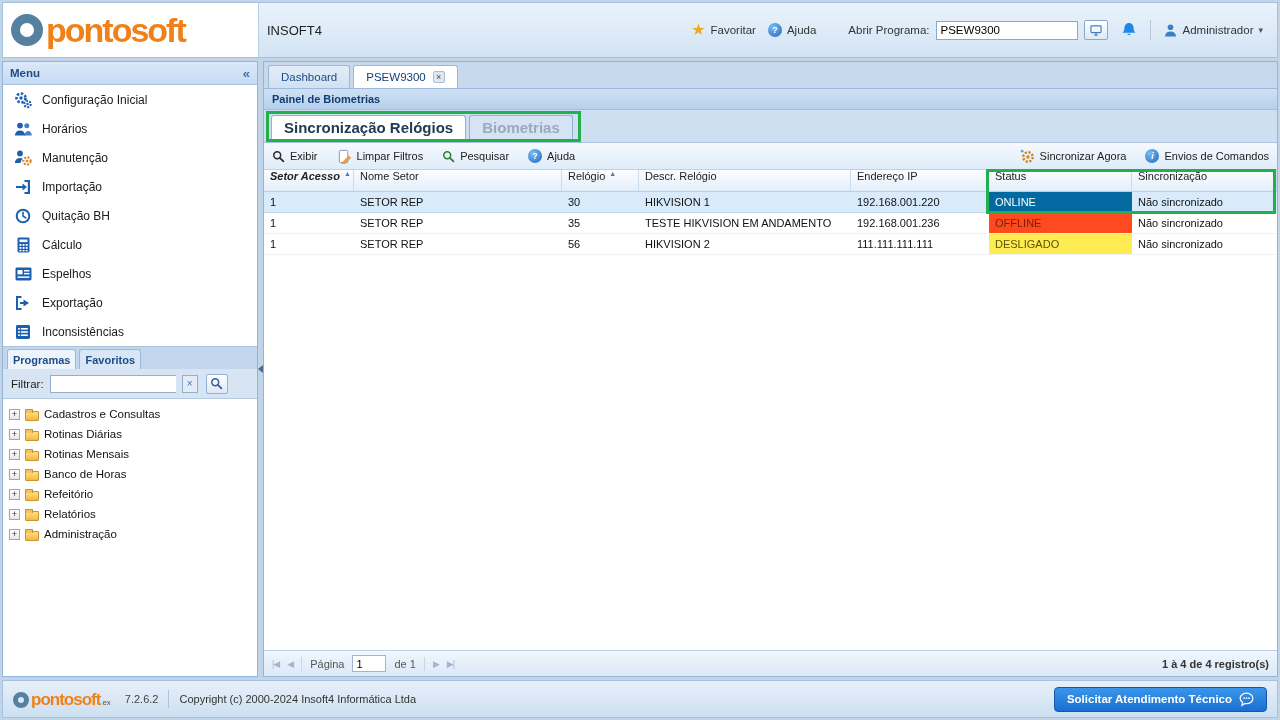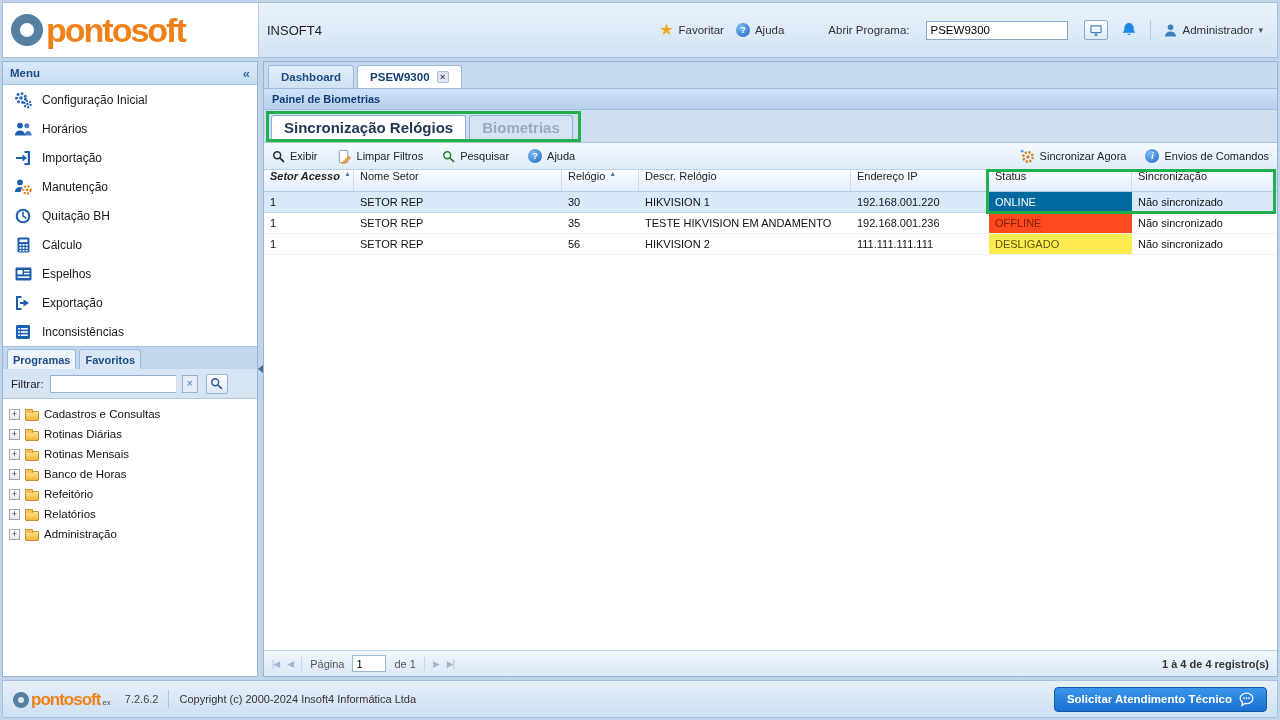--- a/index.html
+++ b/index.html
@@ -13,21 +13,21 @@
   .logo{display:flex;align-items:center;gap:3px;white-space:nowrap}
   .logo-mark{width:32px;height:32px;border-radius:50%;border:9px solid #56809f;flex:0 0 auto}
   .logo-text{font-size:34px;font-weight:bold;letter-spacing:-2px;color:#f08119;line-height:1}
   .app-name{font-size:13px;color:#222;padding-left:8px}
   .top-right{margin-left:auto;display:flex;align-items:center;gap:12px;padding-right:14px;font-size:11.5px;color:#333}
   .hbtn{display:flex;align-items:center;gap:5px;cursor:pointer}
   .star-glyph{color:#f2a71f;font-size:16px;line-height:1}
   .ico-help,.ico-info{width:14px;height:14px;border-radius:50%;background:radial-gradient(circle at 35% 30%,#7cbcf4,#1d67c0);display:inline-flex;align-items:center;justify-content:center;flex:0 0 auto}
   .ico-help::after{content:"?";color:#fff;font-size:9px;font-weight:bold}
   .ico-info::after{content:"i";color:#fff;font-size:9px;font-weight:bold;font-style:italic}
-  .prog-group{display:flex;align-items:center;gap:16px;margin-left:32px}
+  .prog-group{display:flex;align-items:center;gap:6px;margin-left:20px}
   .prog-input{width:142px;height:19px;border:1px solid #8aa9c8;font-size:11.5px;padding:0 4px;font-family:"Liberation Sans",sans-serif}
   .go-btn{width:24px;height:20px;border:1px solid #8aa9c8;background:linear-gradient(#fff,#dde9f5);display:flex;align-items:center;justify-content:center;border-radius:2px;cursor:pointer}
   .vsep{width:1px;height:20px;background:#b3c9e0}
   .user-chip{display:flex;align-items:center;gap:5px;cursor:pointer}
   .caret{font-size:9px;color:#456}
 
   
   .body-row{flex:1;display:flex;min-height:0}
   
   .sidebar{width:256px;flex:0 0 auto;background:#fff;border:1px solid #93b5da;display:flex;flex-direction:column}
@@ -49,21 +49,21 @@
   .folder{width:14px;height:10px;background:linear-gradient(#ffe08a,#f5b73c);border:1px solid #c9932e;border-radius:1px;position:relative;margin-top:3px;flex:0 0 auto}
   .folder::before{content:"";position:absolute;top:-3px;left:-1px;width:6px;height:3px;background:#f5c35a;border:1px solid #c9932e;border-bottom:none;border-radius:1px 1px 0 0}
 
   
   .splitter{width:5px;flex:0 0 auto;position:relative;cursor:col-resize}
   .splitter::after{content:"";position:absolute;top:50%;left:0;margin-top:-4px;border-right:5px solid #4a6b8f;border-top:4px solid transparent;border-bottom:4px solid transparent}
 
   
   .main{flex:1;border:1px solid #93b5da;background:#fff;display:flex;flex-direction:column;min-width:0}
   .main-tabs{height:27px;background:#c7d9ed;display:flex;align-items:flex-end;padding:3px 4px 0;gap:3px;border-bottom:1px solid #9db9da;flex:0 0 auto}
-  .mtab{height:23px;padding:0 12px;background:linear-gradient(#e3edf9,#d0e1f3);border:1px solid #9db9da;border-bottom:none;border-radius:3px 3px 0 0;font-size:11.5px;font-weight:bold;color:#1d4c86;display:flex;align-items:center;gap:7px;cursor:pointer}
+  .mtab{height:23px;padding:0 12px;background:linear-gradient(#e3edf9,#d0e1f3);border:1px solid #9db9da;border-bottom:none;border-radius:3px 3px 0 0;font-size:11.5px;font-weight:normal;color:#1d4c86;display:flex;align-items:center;gap:7px;cursor:pointer}
   .mtab.active{background:#fff;color:#123f77}
   .tab-close{width:12px;height:12px;border-radius:2px;background:#dfe8f2;border:1px solid #a8bed6;color:#445;font-size:9px;line-height:1;display:flex;align-items:center;justify-content:center;cursor:pointer}
   .panel-title{height:21px;background:linear-gradient(#cfe1f5,#b7d0eb);border-bottom:1px solid #a2bedd;display:flex;align-items:center;padding:0 8px;font-size:11px;font-weight:bold;color:#113d74;flex:0 0 auto}
   .subtab-strip{background:#cddff1;height:33px;display:flex;align-items:flex-end;padding:0 0 0 2px;border-bottom:1px solid #aac4e0;flex:0 0 auto}
   .subtab-annot{display:inline-flex;border:3px solid #21b04b;align-items:flex-end;padding:1px 2px 0 2px}
   .subtab{height:24px;padding:0 12px;display:flex;align-items:center;font-size:15px;font-weight:bold;border:1px solid #8fb2d9;border-bottom:none;border-radius:3px 3px 0 0;margin-right:3px;cursor:pointer}
   .subtab.active{background:#fff;color:#223a55}
   .subtab.disabled{background:#d5e3f2;color:#9aaabd;cursor:default}
   .toolbar{height:27px;background:linear-gradient(#f4f9fe,#dfecf9);border-bottom:1px solid #bcd2e8;display:flex;align-items:center;padding:0 8px;gap:19px;font-size:11px;color:#222;flex:0 0 auto}
   .tbtn{display:flex;align-items:center;gap:5px;cursor:pointer;white-space:nowrap}
@@ -178,37 +178,37 @@
                 <g opacity=".8">
                   <circle cx="12.8" cy="4.8" r="2.5"></circle>
                   <path d="M10.3 14.6c.5-2.9 1.9-4.5 4-4.5 1.8 0 3.2 1.6 3.5 4.5z"></path>
                 </g>
               </svg>
             </span>
           <span>Horários</span>
         </div>
         <div class="menu-item">
           <span class="mi-icon">
-              <svg width="16" height="16" viewBox="0 0 16 16" fill="#1c5fb0">
-                <path d="M9.5 1H15v14H9.5v-2h3.3V3H9.5z"></path>
-                <path d="M7.5 4.5V7H1v2h6.5v2.5L12 8z"></path>
-              </svg>
-            </span>
-          <span>Importação</span>
-        </div>
-        <div class="menu-item">
-          <span class="mi-icon">
               <svg width="18" height="17" viewBox="0 0 18 17" fill="#1c5fb0">
                 <circle cx="6" cy="4.4" r="2.9"></circle>
                 <path d="M.8 14c.3-3.3 2.4-5 5.2-5 1.1 0 2.1.3 2.9.8-1.3 1-2.1 2.4-2.3 4.2z"></path>
                 <circle cx="13" cy="12" r="3.6" fill="none" stroke="#e0861f" stroke-width="2.3" stroke-dasharray="2 1.4"></circle>
                 <circle cx="13" cy="12" r="1.3" fill="#e0861f"></circle>
               </svg>
             </span>
           <span>Manutenção</span>
+        </div>
+        <div class="menu-item">
+          <span class="mi-icon">
+              <svg width="16" height="16" viewBox="0 0 16 16" fill="#1c5fb0">
+                <path d="M9.5 1H15v14H9.5v-2h3.3V3H9.5z"></path>
+                <path d="M7.5 4.5V7H1v2h6.5v2.5L12 8z"></path>
+              </svg>
+            </span>
+          <span>Importação</span>
         </div>
         <div class="menu-item">
           <span class="mi-icon">
               <svg width="16" height="16" viewBox="0 0 16 16">
                 <circle cx="8" cy="8" r="6.3" fill="none" stroke="#1c5fb0" stroke-width="2"></circle>
                 <path d="M8 4.2V8l2.8 1.8" fill="none" stroke="#1c5fb0" stroke-width="1.6" stroke-linecap="round"></path>
               </svg>
             </span>
           <span>Quitação BH</span>
         </div>

